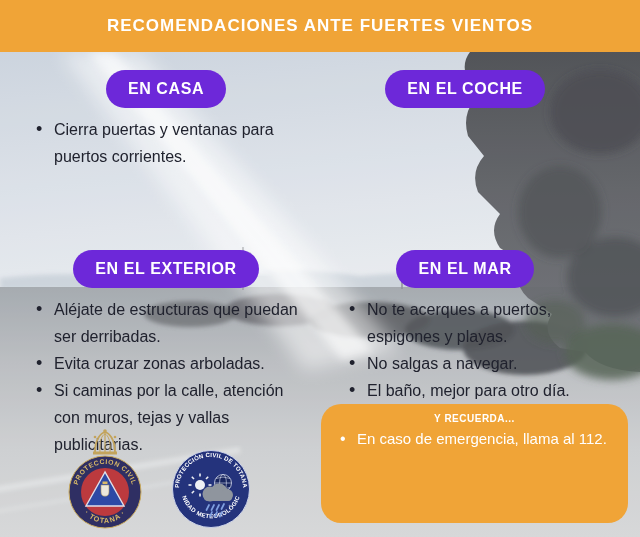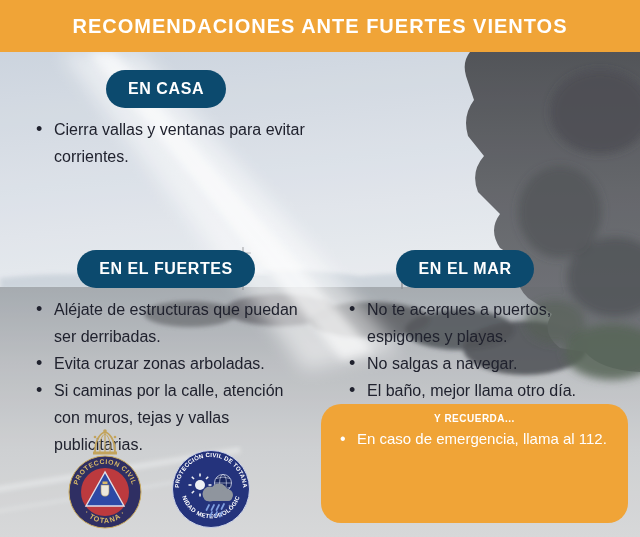--- a/index.html
+++ b/index.html
@@ -8,35 +8,35 @@
     font-family:"Liberation Sans", sans-serif;
     background:#dfe3e9;
   }
   
   .banner{
     position:absolute;left:0;top:0;width:640px;height:52px;
     background:#F0A437;display:flex;align-items:center;justify-content:center;
     z-index:5;
   }
   .banner .title{
-    color:#ffffff;font-size:20px;font-weight:bold;letter-spacing:1px;
+    color:#ffffff;font-size:17px;font-weight:bold;letter-spacing:1px;
     white-space:nowrap;
   }
   
   .photo{position:absolute;left:0;top:52px;width:640px;height:485px;overflow:hidden;}
   .photo svg{display:block;}
   
   .section{position:absolute;z-index:6;}
   .sec-casa    {left:20px;  top:70px;  width:292px;}
   .sec-coche   {left:333px; top:70px;  width:264px;}
   .sec-exterior{left:20px;  top:250px; width:292px;}
   .sec-mar     {left:333px; top:250px; width:264px;}
   .badge{
     display:block;width:max-content;margin:0 auto;
-    background:#0c4a6e;color:#ffffff;
+    background:#6d28d9;color:#ffffff;
     font-size:16px;font-weight:bold;letter-spacing:.6px;
     padding:10px 22px;border-radius:22px;white-space:nowrap;
   }
   .items{
     list-style:none;margin:8px 0 0;padding:0 0 0 16px;
     color:#20222e;font-size:16px;line-height:27px;
   }
   .items li{position:relative;padding-left:18px;}
   .items li::before{
     content:"•";position:absolute;left:0;top:0;
@@ -133,42 +133,43 @@
   </svg>
 </div>
 
 <header class="banner">
   <span class="title">RECOMENDACIONES ANTE FUERTES VIENTOS</span>
 </header>
 
 <section class="section sec-casa">
   <span class="badge">EN CASA</span>
   <ul class="items">
-    <li>Cierra vallas y ventanas para evitar corrientes.</li>
+    <li>Cierra puertas y ventanas para puertos corrientes.</li>
   </ul>
 </section>
 
 <section class="section sec-coche">
+  <span class="badge">EN EL COCHE</span>
 </section>
 
 <section class="section sec-exterior">
-  <span class="badge">EN EL FUERTES</span>
+  <span class="badge">EN EL EXTERIOR</span>
   <ul class="items">
     <li>Aléjate de estructuras que puedan ser derribadas.</li>
     <li>Evita cruzar zonas arboladas.</li>
     <li>Si caminas por la calle, atención con muros, tejas y vallas publicitarias.</li>
   </ul>
 </section>
 
 <section class="section sec-mar">
   <span class="badge">EN EL MAR</span>
   <ul class="items">
     <li>No te acerques a puertos, espigones y playas.</li>
     <li>No salgas a navegar.</li>
-    <li>El baño, mejor llama otro día.</li>
+    <li>El baño, mejor para otro día.</li>
   </ul>
 </section>
 
 <aside class="reminder">
   <p class="reminder-title">Y RECUERDA...</p>
   <ul class="items">
     <li>En caso de emergencia, llama al 112.</li>
   </ul>
 </aside>
 

